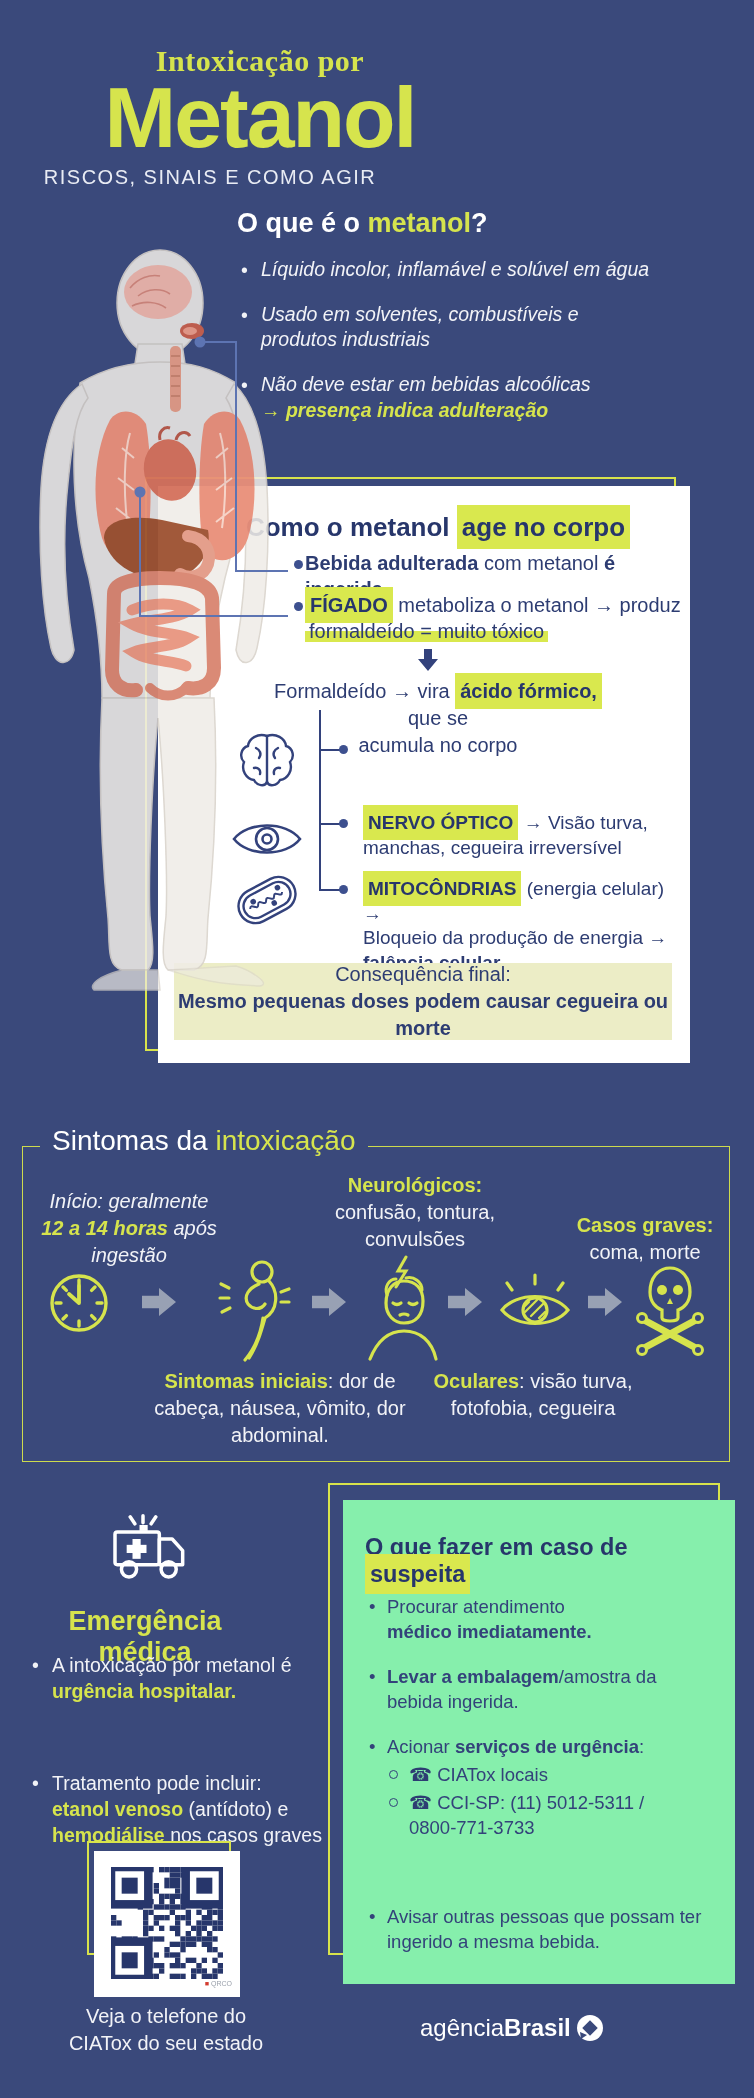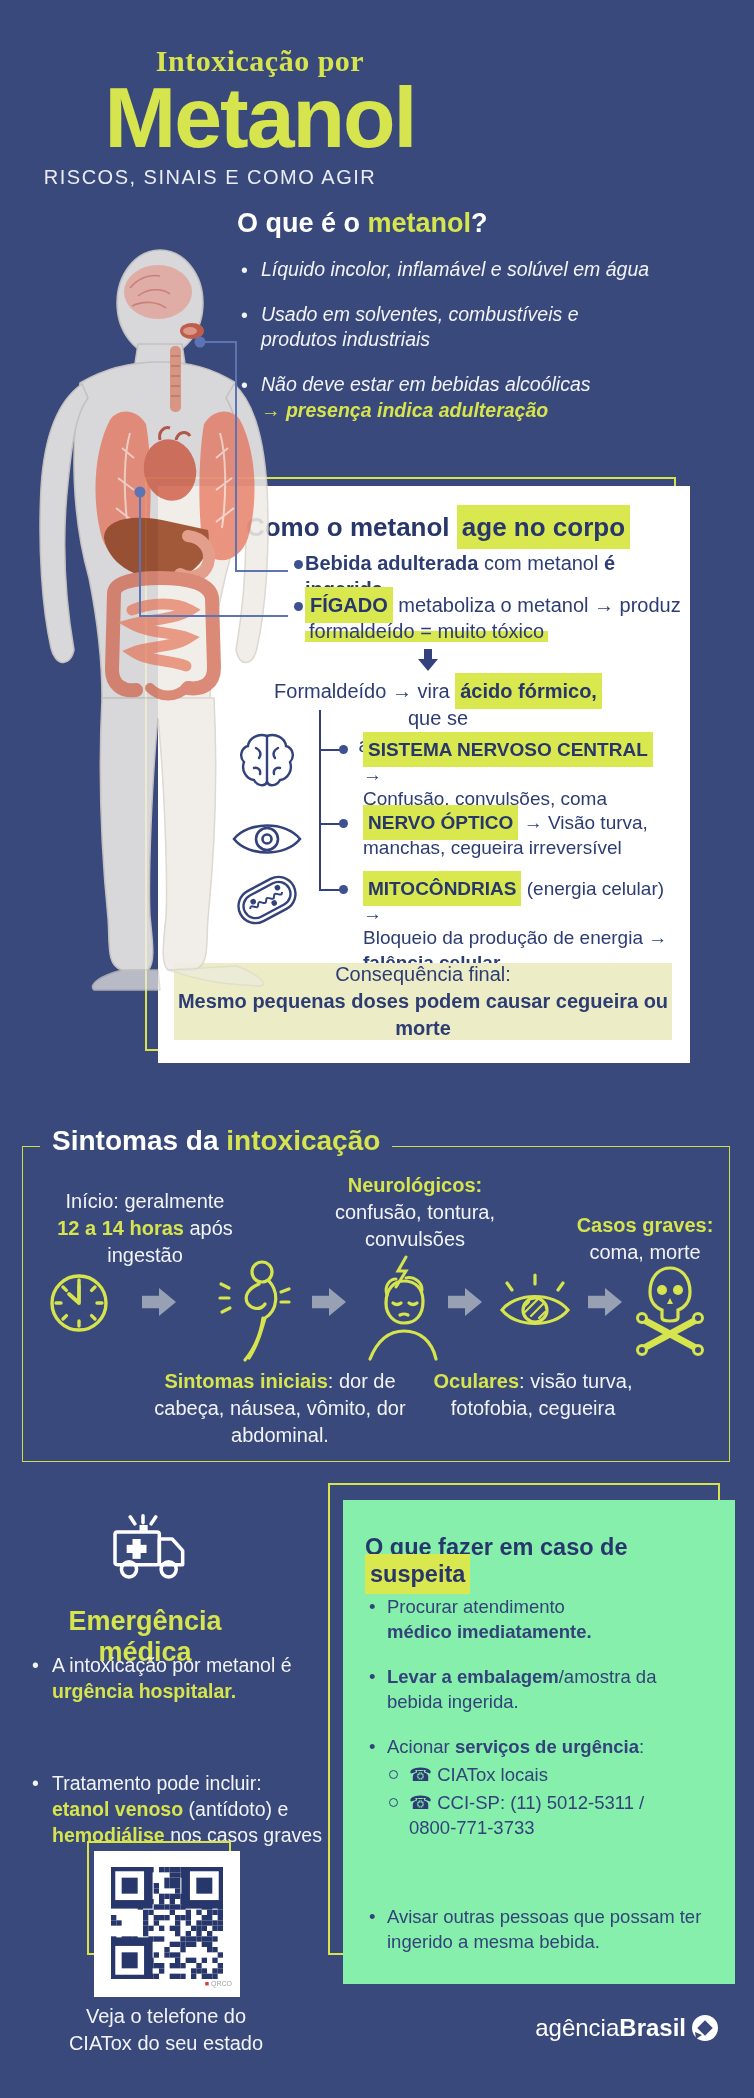--- a/index.html
+++ b/index.html
@@ -31,21 +31,21 @@
   .c1-flow{left:100px;width:360px;text-align:center;font-size:20px;color:#2d3c72;line-height:27px;}
   .trunk{left:161px;top:224px;width:2px;height:180px;background:#33427c;}
   .branch{height:2px;background:#33427c;}
   .effect{left:205px;width:310px;font-size:19px;line-height:24.5px;color:#2d3c72;}
   .paleband{left:16px;top:477px;width:498px;height:77px;background:#ecedc6;color:#2d3c72;
             display:flex;flex-direction:column;justify-content:center;text-align:center;font-size:20px;line-height:27px;}
   
   .bodysvg{top:218px;left:10px;z-index:3;}
   
   .symframe{top:1146px;left:22px;width:706px;height:314px;border:1.6px solid #cddb4d;z-index:1;}
-  .symtitle{top:1125px;left:40px;background:#3a497b;padding:0 12px;font-size:28px;font-weight:bold;color:#ffffff;z-index:2;}
+  .symtitle{top:1125px;left:40px;background:#3a497b;padding:0 12px;font-size:28px;font-weight:normal;color:#ffffff;z-index:2;}
   .symtxt{font-size:20px;line-height:27px;color:#f2f3f7;text-align:center;z-index:2;}
   .symlab{font-size:20px;line-height:27px;color:#f2f3f7;text-align:center;z-index:2;}
   
   .em-head{top:1606px;left:20px;width:250px;text-align:center;font-size:27px;font-weight:bold;color:#d6e44d;}
   .em-b{position:relative;padding-left:22px;color:#f2f3f7;font-size:19.5px;line-height:26px;}
   .em-b .dot{position:absolute;left:2px;top:0;}
   
   .qr-frame{top:1841px;left:87px;width:140px;height:110px;border:2px solid #d8e34b;z-index:1;}
   .qr-box{top:1851px;left:94px;width:146px;height:146px;background:#fff;z-index:2;}
   .qr-caption{top:2003px;left:56px;width:220px;text-align:center;color:#f2f3f7;font-size:20px;line-height:27px;}
@@ -54,21 +54,21 @@
   
   .ycard2{top:1483px;left:328px;width:388px;height:468px;border:2px solid #d8e34b;z-index:1;}
   .card2{top:1500px;left:343px;width:392px;height:484px;background:#86efac;z-index:2;color:#33427a;}
   .c2-title{top:34px;left:22px;width:350px;font-size:23.5px;font-weight:bold;color:#27366b;}
   .c2-item{position:absolute;left:24px;width:345px;font-size:18.5px;line-height:25px;padding-left:20px;}
   .c2-item .dot{position:absolute;left:2px;top:0;color:#33427a;}
   .c2-sub{position:relative;padding-left:22px;margin-top:3px;}
   .circ{position:absolute;left:2px;top:8px;width:7px;height:7px;border:1.6px solid #33427a;border-radius:50%;}
   .phone{color:#2d3c72;}
   
-  .logo{top:2013px;left:420px;width:300px;text-align:right;color:#ffffff;font-size:24px;}
+  .logo{top:2013px;left:420px;width:300px;color:#ffffff;font-size:24px;}
   .logo .light{font-weight:400;}
   .logo svg{vertical-align:-7px;margin-left:4px;}
 </style>
 </head>
 <body>
 
 <div class="stage">
 
   <div class="abs kicker">Intoxicação por</div>
   <div class="abs big-title">Metanol</div>
@@ -126,21 +126,20 @@
         <g transform="rotate(-28 35 32)">
           <rect x="5" y="15" width="60" height="34" rx="17"></rect>
           <rect x="10" y="20" width="50" height="24" rx="12"></rect>
           <path d="M16,32 c3,-6 6,6 9,0 c3,-6 6,6 9,0 c3,-6 6,6 9,0 c3,-6 6,6 9,0" stroke-width="2"></path>
           <circle cx="22" cy="27" r="1.6" fill="#33427c"></circle>
           <circle cx="40" cy="38" r="1.6" fill="#33427c"></circle>
           <circle cx="50" cy="26" r="1.6" fill="#33427c"></circle>
         </g>
       </svg>
 
-      <div class="abs effect" style="top:252px;"><span class="hl">SISTEMA NERVOSO CENTRAL</span> <span class="b arrowch">→</span><br><span>Confusão, convulsões, coma</span></div>
       <div class="abs effect" style="top:325px;"><span class="hl">NERVO ÓPTICO</span> <span class="b arrowch">→</span><span> Visão turva,</span><br><span>manchas, cegueira irreversível</span></div>
       <div class="abs effect" style="top:391px;"><span class="hl">MITOCÔNDRIAS</span><span> (energia celular) </span><span class="b arrowch">→</span><br><span>Bloqueio da produção de energia </span><span class="b arrowch">→</span><br><span class="b">falência celular</span></div>
 
       <div class="abs paleband">
         <span>Consequência final:</span>
         <span class="b">Mesmo pequenas doses podem causar cegueira ou morte</span>
       </div>
     </div>
   </div>
 
@@ -190,21 +189,21 @@
       <polyline points="190,124 226,124 226,353 278,353"></polyline>
       <polyline points="130,274 130,398 278,398"></polyline>
     </g>
     <circle cx="190" cy="124" r="5.5" fill="#5d74b2"></circle>
     <circle cx="130" cy="274" r="5.5" fill="#5d74b2"></circle>
   </svg>
 
   <div class="abs symframe"></div>
   <div class="abs symtitle"><span>Sintomas da </span><span class="accent">intoxicação</span></div>
 
-  <div class="abs symtxt" style="top:1188px;left:40px;width:210px;">
+  <div class="abs symtxt" style="top:1188px;left:24px;width:210px;font-style:italic;">
     <span>Início: geralmente</span><br>
     <span class="accent b">12 a 14 horas</span><span> após</span><br>
     <span>ingestão</span>
   </div>
   <div class="abs symtxt" style="top:1172px;left:300px;width:230px;">
     <span class="accent b">Neurológicos:</span><br>
     <span>confusão, tontura,</span><br>
     <span>convulsões</span>
   </div>
   <div class="abs symtxt" style="top:1212px;left:570px;width:150px;">

